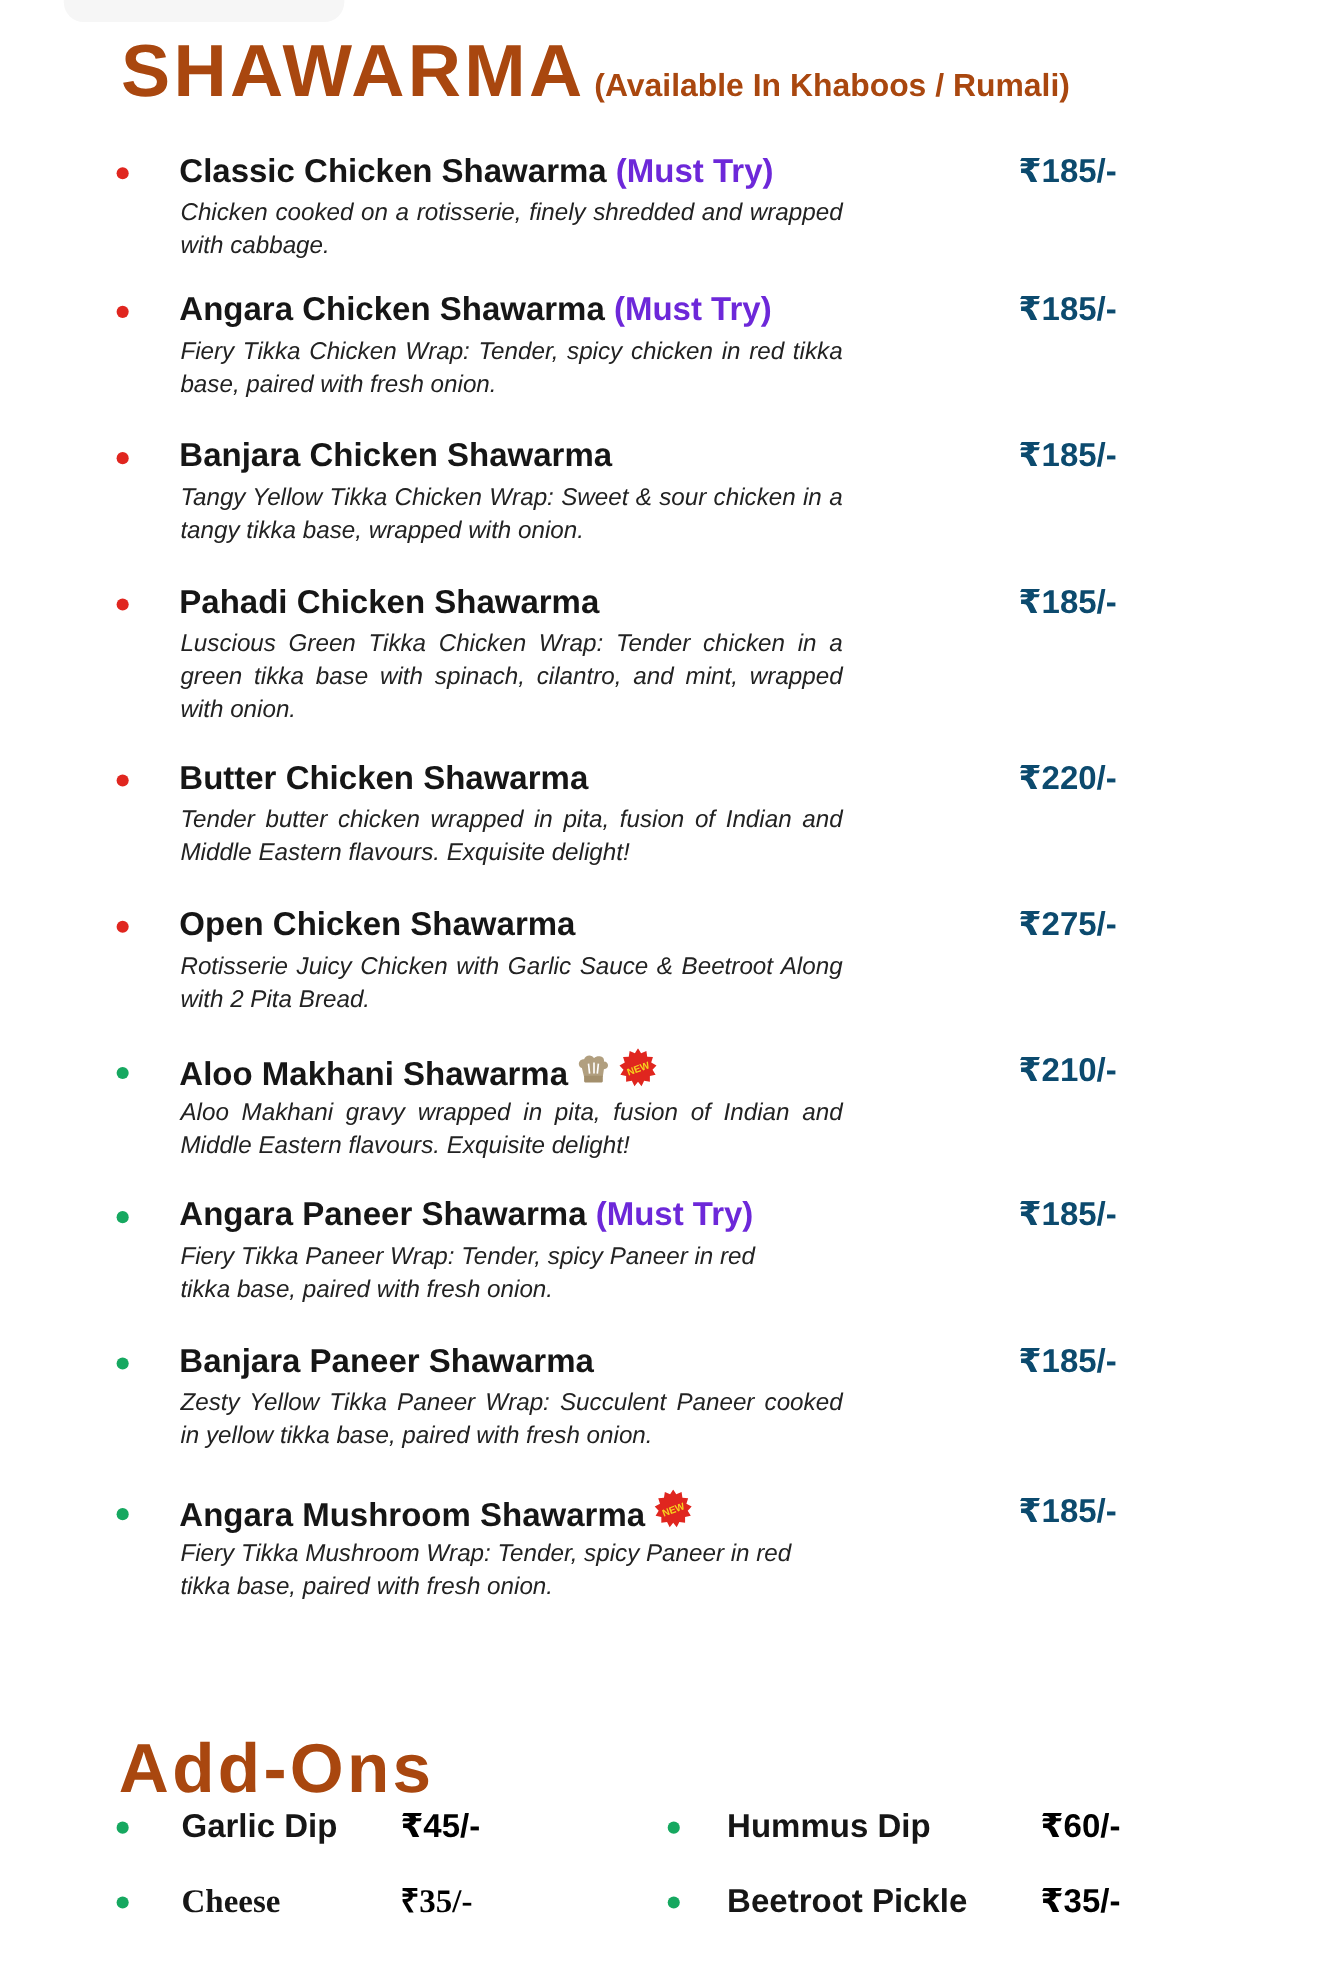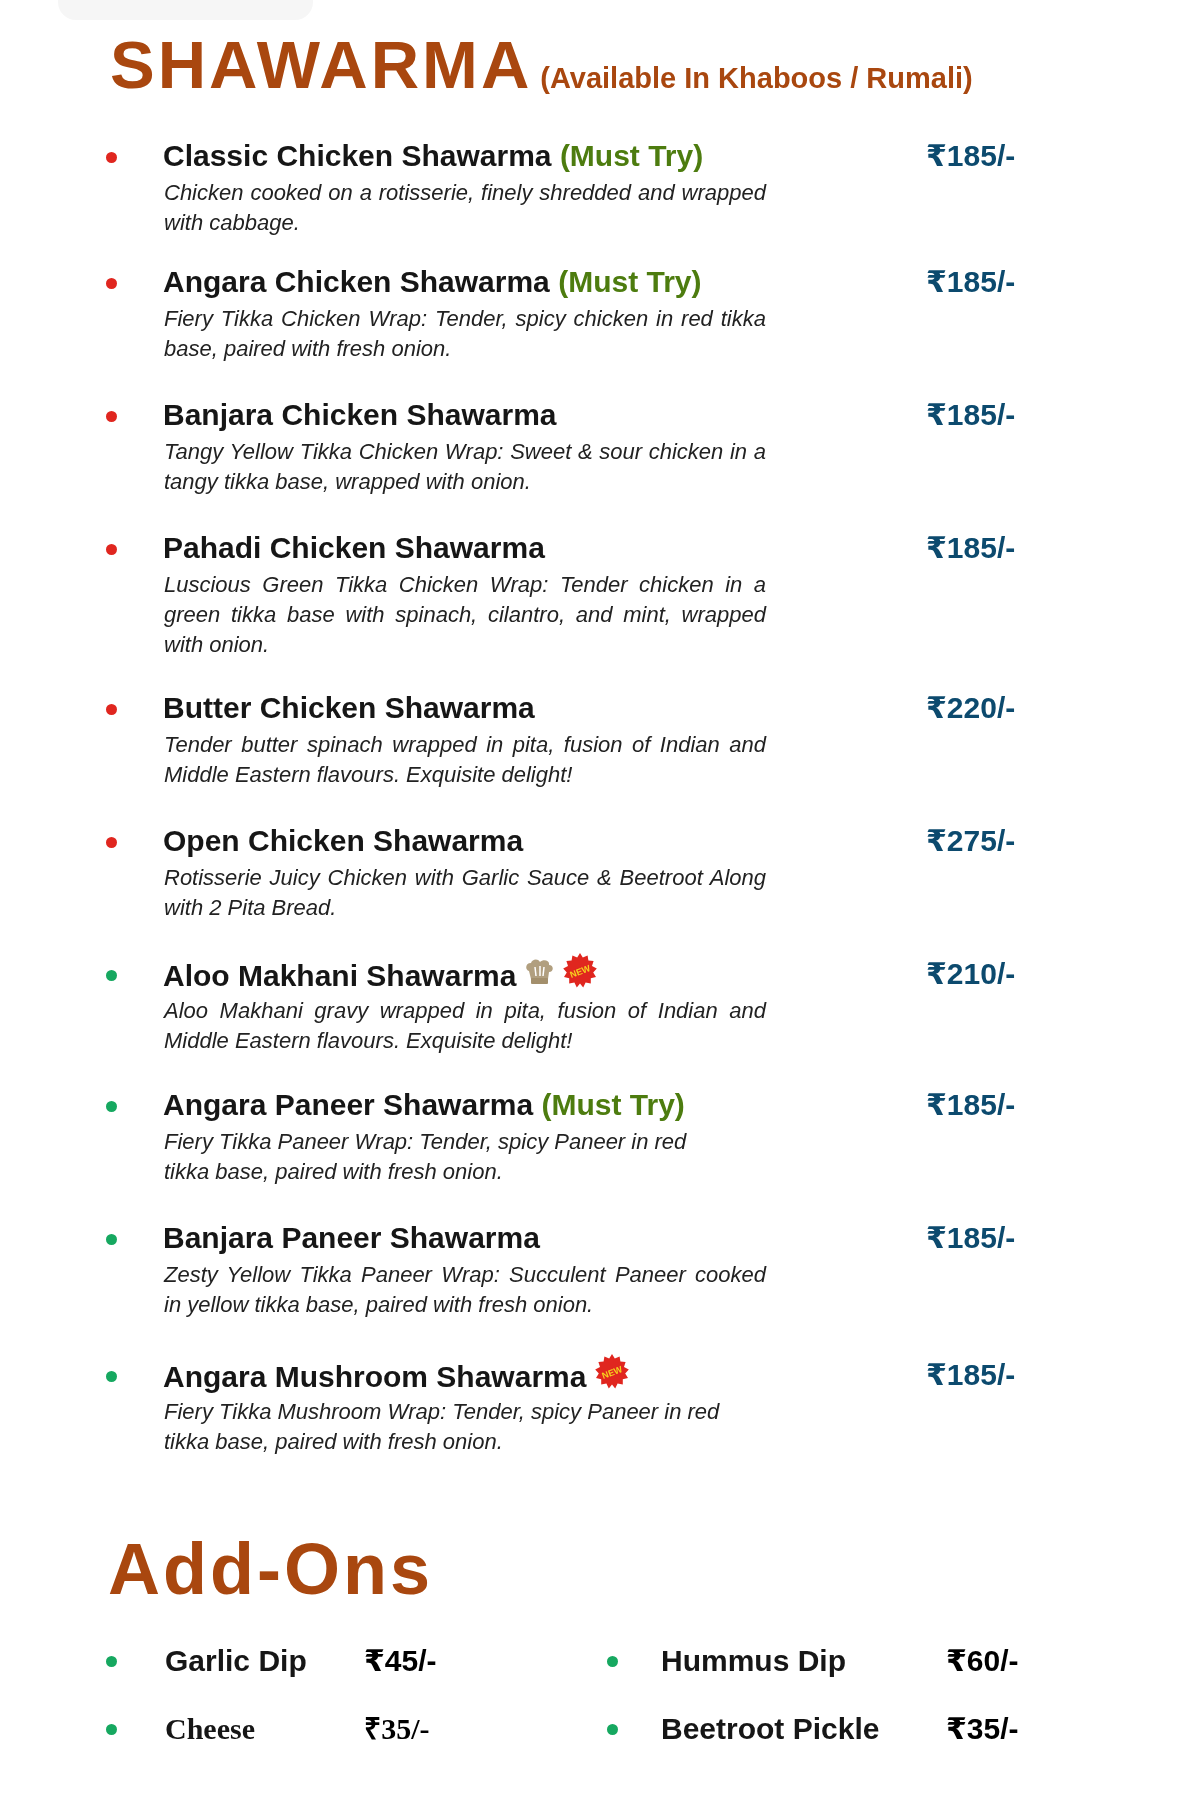--- a/index.html
+++ b/index.html
@@ -9,28 +9,28 @@
             background: #f6f6f6; border-radius: 18px; }
   .heading { position: absolute; left: 110px; top: 26px; white-space: nowrap; }
   .heading .main { font-size: 67px; font-weight: bold; letter-spacing: 3px; color: #a9470f; }
   .heading .sub { font-size: 29px; font-weight: bold; color: #a9470f; margin-left: 8px; letter-spacing: 0px; }
   .item { position: absolute; left: 0; width: 1200px; }
   .bullet { position: absolute; left: 106px; top: 14px; width: 11px; height: 11px; border-radius: 50%; }
   .bullet.red { background: #e0261f; }
   .bullet.green { background: #16a860; }
   .title { position: absolute; left: 163px; top: 0; font-size: 30px; font-weight: bold; line-height: 36px;
            white-space: nowrap; color: #161616; }
-  .title .tag { color: #4d7c0f; }
+  .title .tag { color: #6d28d9; }
   .title .icon { display: inline-block; vertical-align: middle; margin-left: 8px; position: relative; top: -3px; }
   .price { position: absolute; left: 926px; top: 0; font-size: 30px; font-weight: bold; line-height: 36px;
            color: #0c4a6e; white-space: nowrap; }
   .desc { position: absolute; left: 164px; top: 40px; width: 602px; font-size: 22px; font-style: italic;
           line-height: 30px; color: #222; text-align: justify; }
   .desc.left { text-align: left; }
-  .addons-title { position: absolute; left: 108px; top: 1528px; font-size: 72px; font-weight: bold;
+  .addons-title { position: absolute; left: 108px; top: 1572px; font-size: 63px; font-weight: bold;
                   letter-spacing: 3px; color: #a9470f; }
   .addon { position: absolute; height: 36px; }
   .addon .bullet { top: 13px; }
   .addon .name { position: absolute; top: 0; font-size: 30px; font-weight: bold; line-height: 36px;
                  white-space: nowrap; color: #161616; }
   .addon .aprice { position: absolute; top: 0; font-size: 30px; font-weight: bold; line-height: 36px;
                    white-space: nowrap; color: #000000; }
   .newbadge { width: 36px; height: 36px; }
   .chef { width: 30px; height: 26px; }
 </style>
@@ -68,21 +68,21 @@
   <span class="bullet red"></span>
   <div class="title"><span>Pahadi Chicken Shawarma</span></div>
   <div class="price">₹185/-</div>
   <div class="desc">Luscious Green Tikka Chicken Wrap: Tender chicken in a green tikka base with spinach, cilantro, and mint, wrapped with onion.</div>
 </div>
 
 <div class="item" style="top:690px;">
   <span class="bullet red"></span>
   <div class="title"><span>Butter Chicken Shawarma</span></div>
   <div class="price">₹220/-</div>
-  <div class="desc">Tender butter spinach wrapped in pita, fusion of Indian and Middle Eastern flavours. Exquisite delight!</div>
+  <div class="desc">Tender butter chicken wrapped in pita, fusion of Indian and Middle Eastern flavours. Exquisite delight!</div>
 </div>
 
 <div class="item" style="top:823px;">
   <span class="bullet red"></span>
   <div class="title"><span>Open Chicken Shawarma</span></div>
   <div class="price">₹275/-</div>
   <div class="desc">Rotisserie Juicy Chicken with Garlic Sauce &amp; Beetroot Along with 2 Pita Bread.</div>
 </div>
 
 <div class="item" style="top:956px;">

